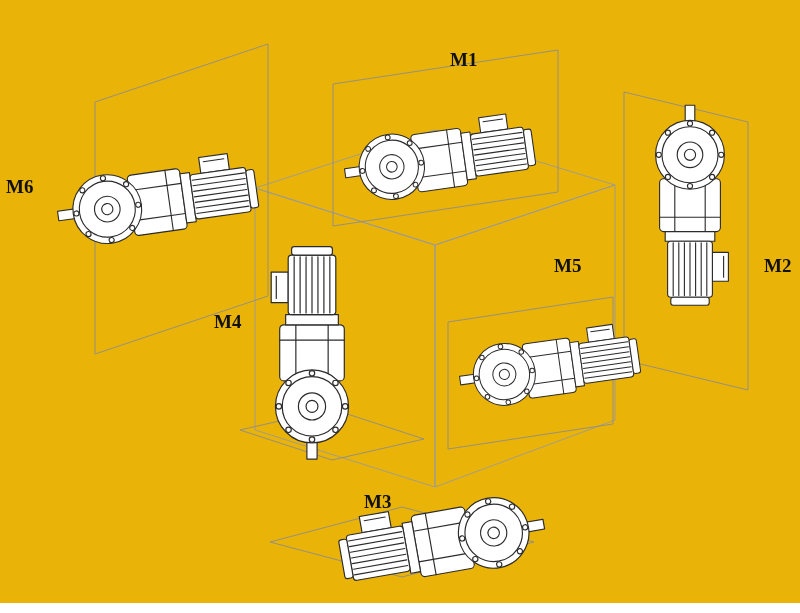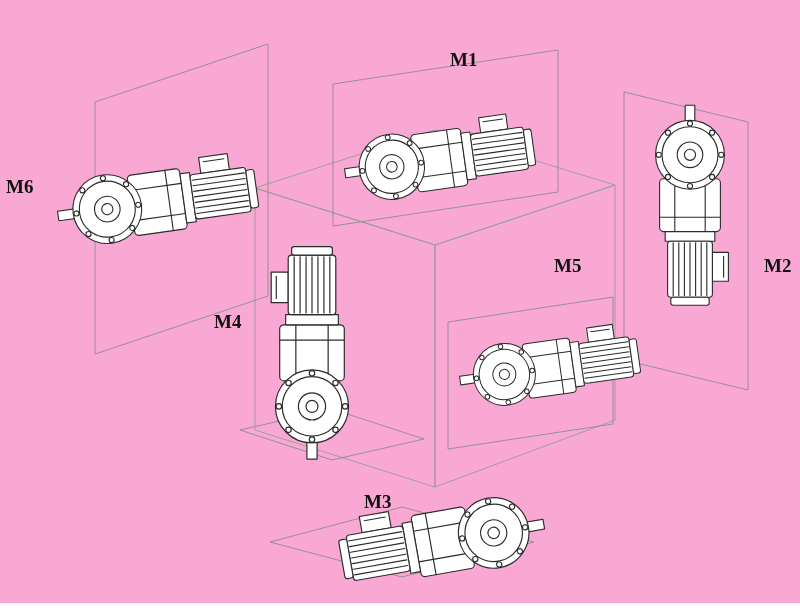--- a/index.html
+++ b/index.html
@@ -1,20 +1,20 @@
 <!DOCTYPE html>
 <html><head>
 <meta charset="utf-8">
 <style>
   html, body { margin: 0; padding: 0; background: #ffffff; }
   .stage {
     position: relative;
     width: 800px;
     height: 603px;
-    background: #f9a8d4;
+    background: #eab308;
     overflow: hidden;
     font-family: "Liberation Serif", serif;
   }
   .stage svg { position: absolute; left: 0; top: 0; }
   text.pos-label {
     font-family: "Liberation Serif", serif;
     font-weight: 700;
     font-size: 19px;
     fill: #111111;
   }

